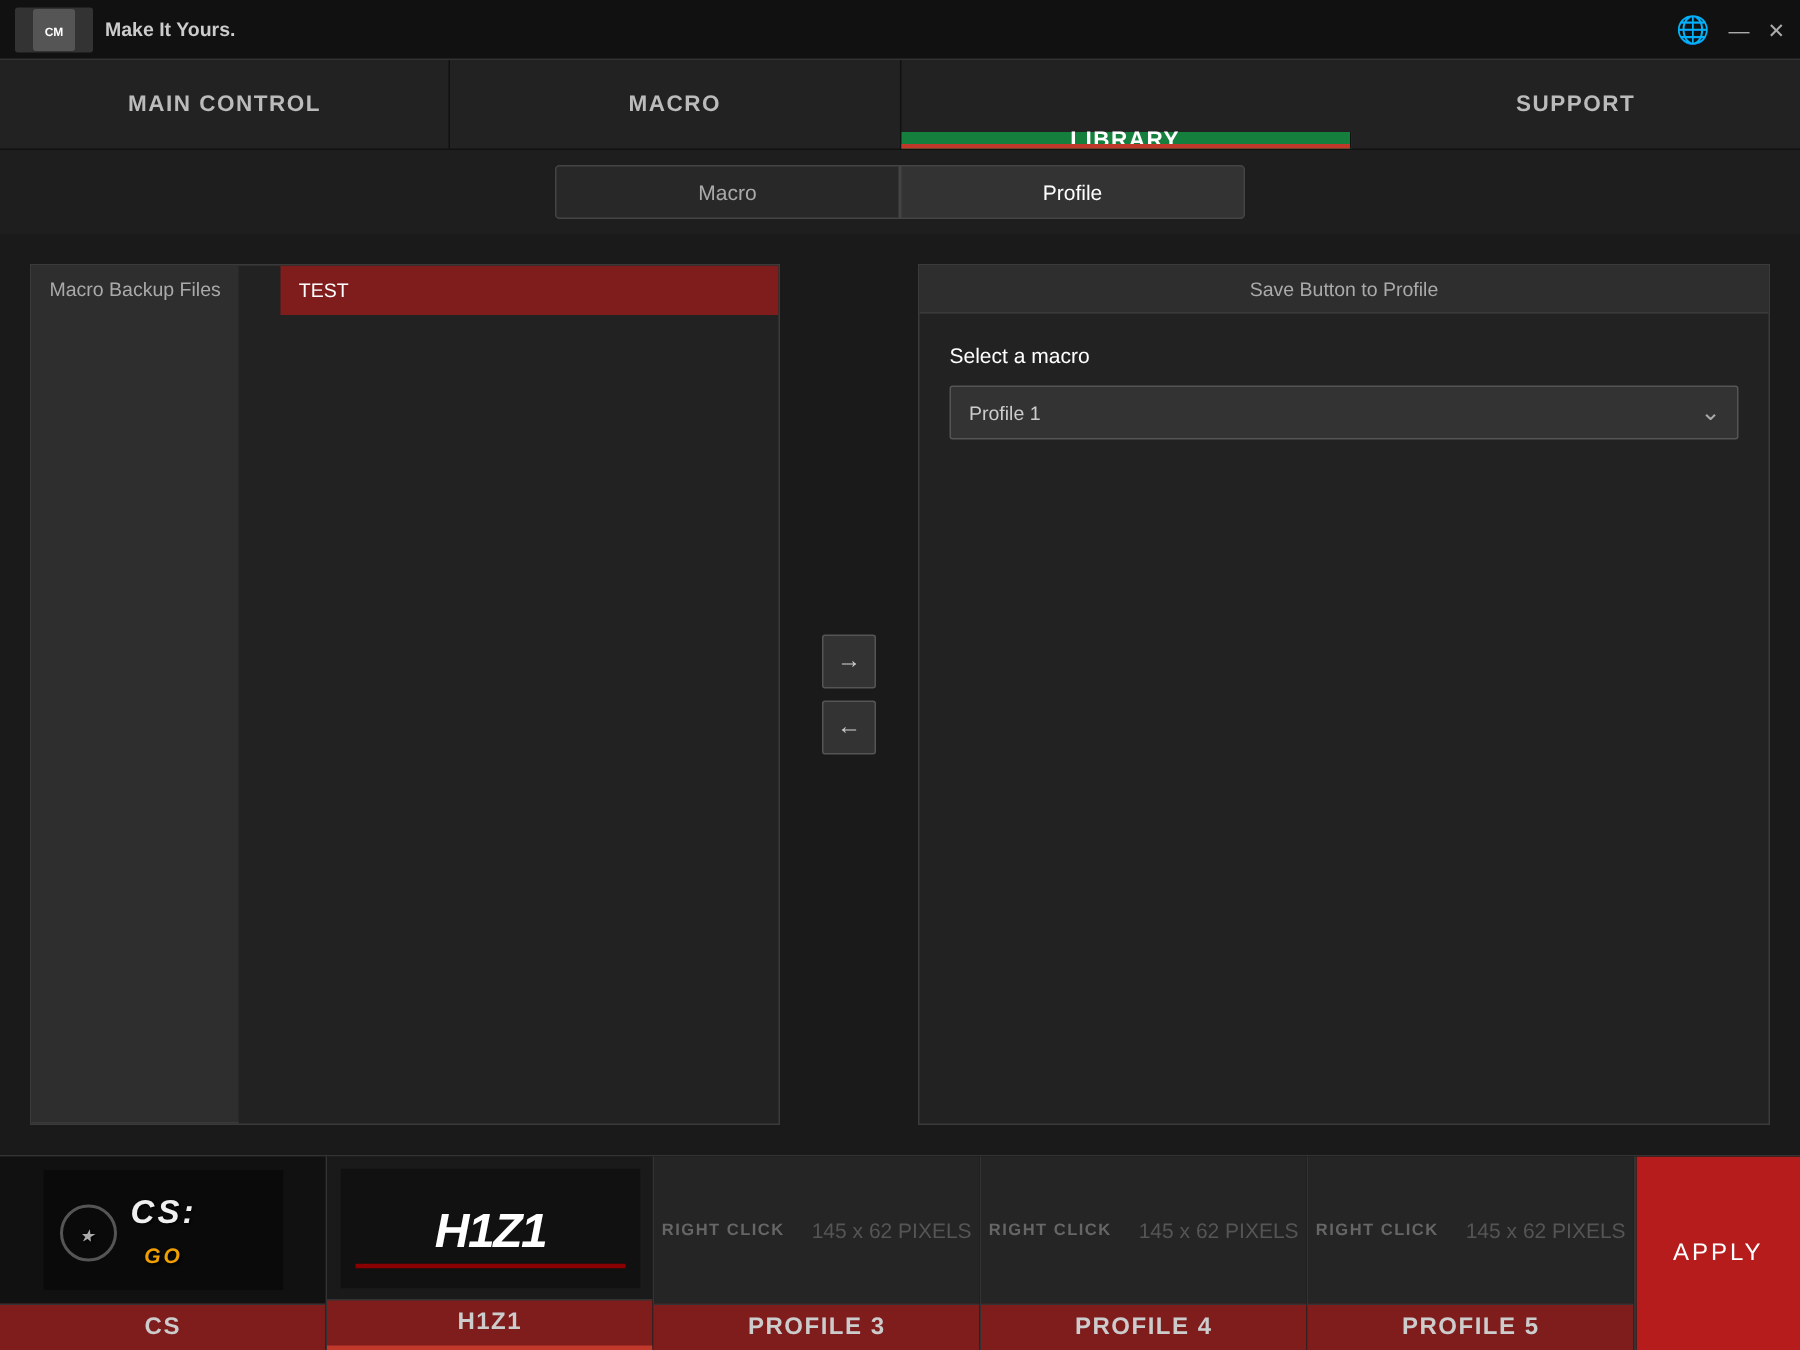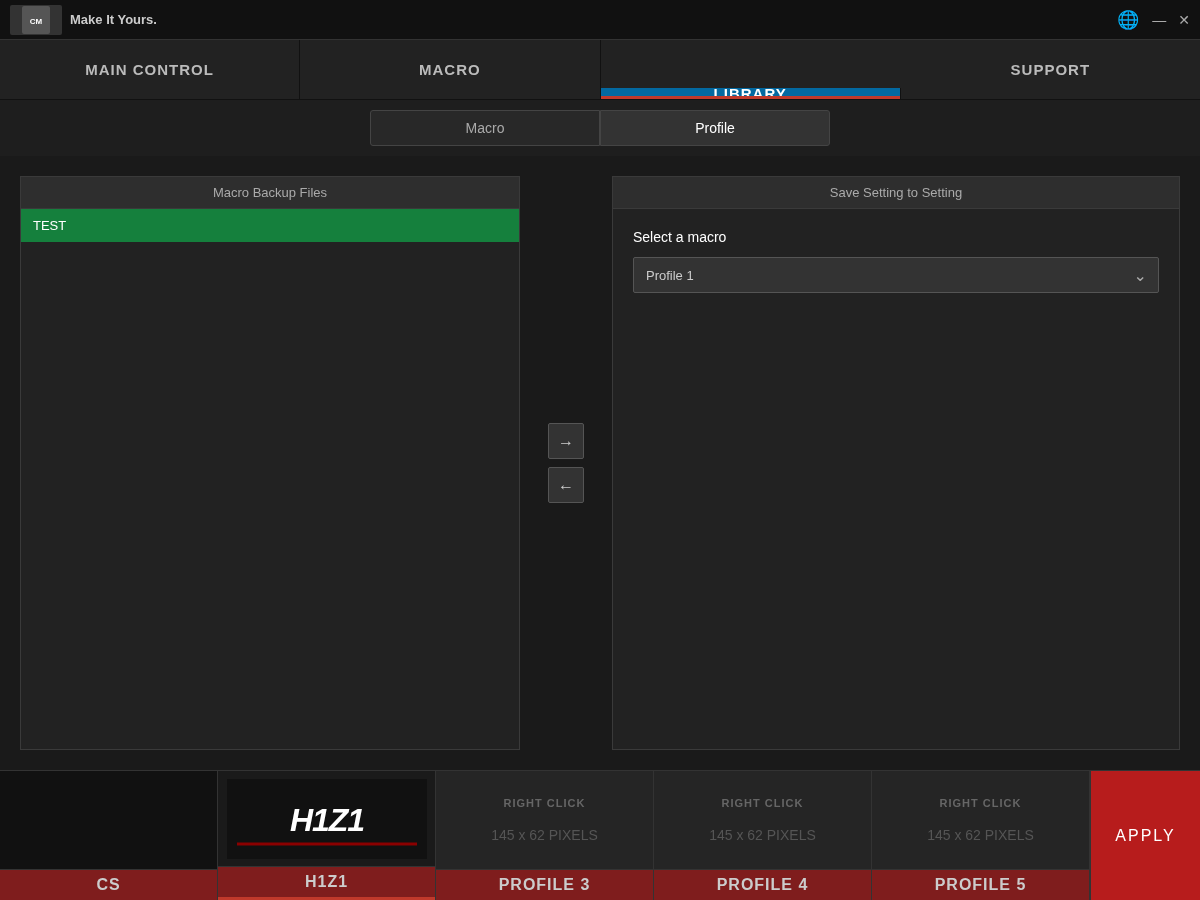--- a/index.html
+++ b/index.html
@@ -75,21 +75,21 @@
       letter-spacing: 1px;
       color: #bbb;
       cursor: pointer;
       border-right: 1px solid #111;
       text-transform: uppercase;
       position: relative;
     }
     .main-tab:last-child { border-right: none; }
     .main-tab.active {
       color: #fff;
-      background: #0369a1;
+      background: #15803d;
       margin-top: 48px;
     }
     .main-tab.active::after {
       content: '';
       position: absolute;
       bottom: 0;
       left: 0;
       right: 0;
       height: 3px;
       background: #c0392b;
@@ -129,43 +129,44 @@
       padding: 20px;
       height: calc(900px - 40px - 60px - 56px - 130px);
     }
 
     
     #left-panel {
       flex: 0 0 500px;
       border: 1px solid #3a3a3a;
       background: #222;
       display: flex;
-      flex-direction: column;
+      flex-direction: row;
     }
     #left-panel-header {
       background: #2e2e2e;
       border-bottom: 1px solid #3a3a3a;
       padding: 8px 12px;
       font-size: 13px;
       color: #aaa;
       text-align: center;
     }
     #macro-list {
       flex: 1;
       overflow-y: auto;
     }
     .macro-item {
       padding: 9px 12px;
       font-size: 13px;
       cursor: pointer;
       color: #eee;
     }
     .macro-item.selected {
-      background: #15803d;
+      background: #7f1d1d;
       color: #fff;
+      margin-left: 28px;
     }
 
     
     #middle-arrows {
       display: flex;
       flex-direction: column;
       justify-content: center;
       align-items: center;
       gap: 8px;
       padding: 0 8px;
@@ -328,21 +329,21 @@
       font-weight: 900;
       color: #eee;
       letter-spacing: 1px;
       font-style: italic;
     }
     .right-click-area {
       background: #252525;
       width: 100%;
       height: 100%;
       display: flex;
-      flex-direction: column;
+      flex-direction: row;
       align-items: center;
       justify-content: center;
       gap: 18px;
     }
     .right-click-text {
       font-size: 11px;
       color: #666;
       text-transform: uppercase;
       letter-spacing: 1px;
       font-weight: bold;
@@ -422,21 +423,21 @@
       <div class="macro-item selected">TEST</div>
     </div>
   </div>
 
   <div id="middle-arrows">
     <div class="arrow-btn">→</div>
     <div class="arrow-btn">←</div>
   </div>
 
   <div id="right-panel">
-    <div id="right-panel-header">Save Setting to Setting</div>
+    <div id="right-panel-header">Save Button to Profile</div>
     <div id="right-panel-body">
       <div id="select-macro-label">Select a macro</div>
       <div class="dropdown-wrapper">
         <select>
           <option>Profile 1</option>
           <option>Profile 2</option>
           <option>Profile 3</option>
           <option>Profile 4</option>
           <option>Profile 5</option>
         </select>
@@ -447,20 +448,32 @@
 
 <div id="action-bar">
   <button class="action-btn">Delete</button>
   <button class="action-btn">Import</button>
   <button class="action-btn">Export</button>
 </div>
 
 <div id="profile-bar">
 
   <div class="profile-item">
+    <div class="profile-img-area">
+      <div class="csgo-bg">
+        <svg width="160" height="80" viewBox="0 0 160 80">
+          <rect width="160" height="80" fill="#0a0a0a"></rect>
+
+          <text x="80" y="35" text-anchor="middle" font-size="22" font-weight="900" fill="#f0f0f0" font-family="Arial" font-style="italic">CS:</text>
+          <text x="80" y="62" text-anchor="middle" font-size="14" font-weight="bold" fill="#f0a000" font-family="Arial">GO</text>
+          <circle cx="30" cy="42" r="18" fill="none" stroke="#555" stroke-width="2"></circle>
+          <text x="30" y="47" text-anchor="middle" font-size="10" fill="#aaa" font-family="Arial">★</text>
+        </svg>
+      </div>
+    </div>
     <div class="profile-label">CS</div>
   </div>
 
   <div class="profile-item active">
     <div class="profile-img-area">
       <div class="h1z1-bg">
         <svg width="200" height="80" viewBox="0 0 200 80">
           <rect width="200" height="80" fill="#111"></rect>
           <text x="100" y="52" text-anchor="middle" font-size="32" font-weight="900" fill="#fff" font-family="Arial" font-style="italic" letter-spacing="-1">H1Z1</text>
           <line x1="10" y1="65" x2="190" y2="65" stroke="#8a0000" stroke-width="3"></line>

